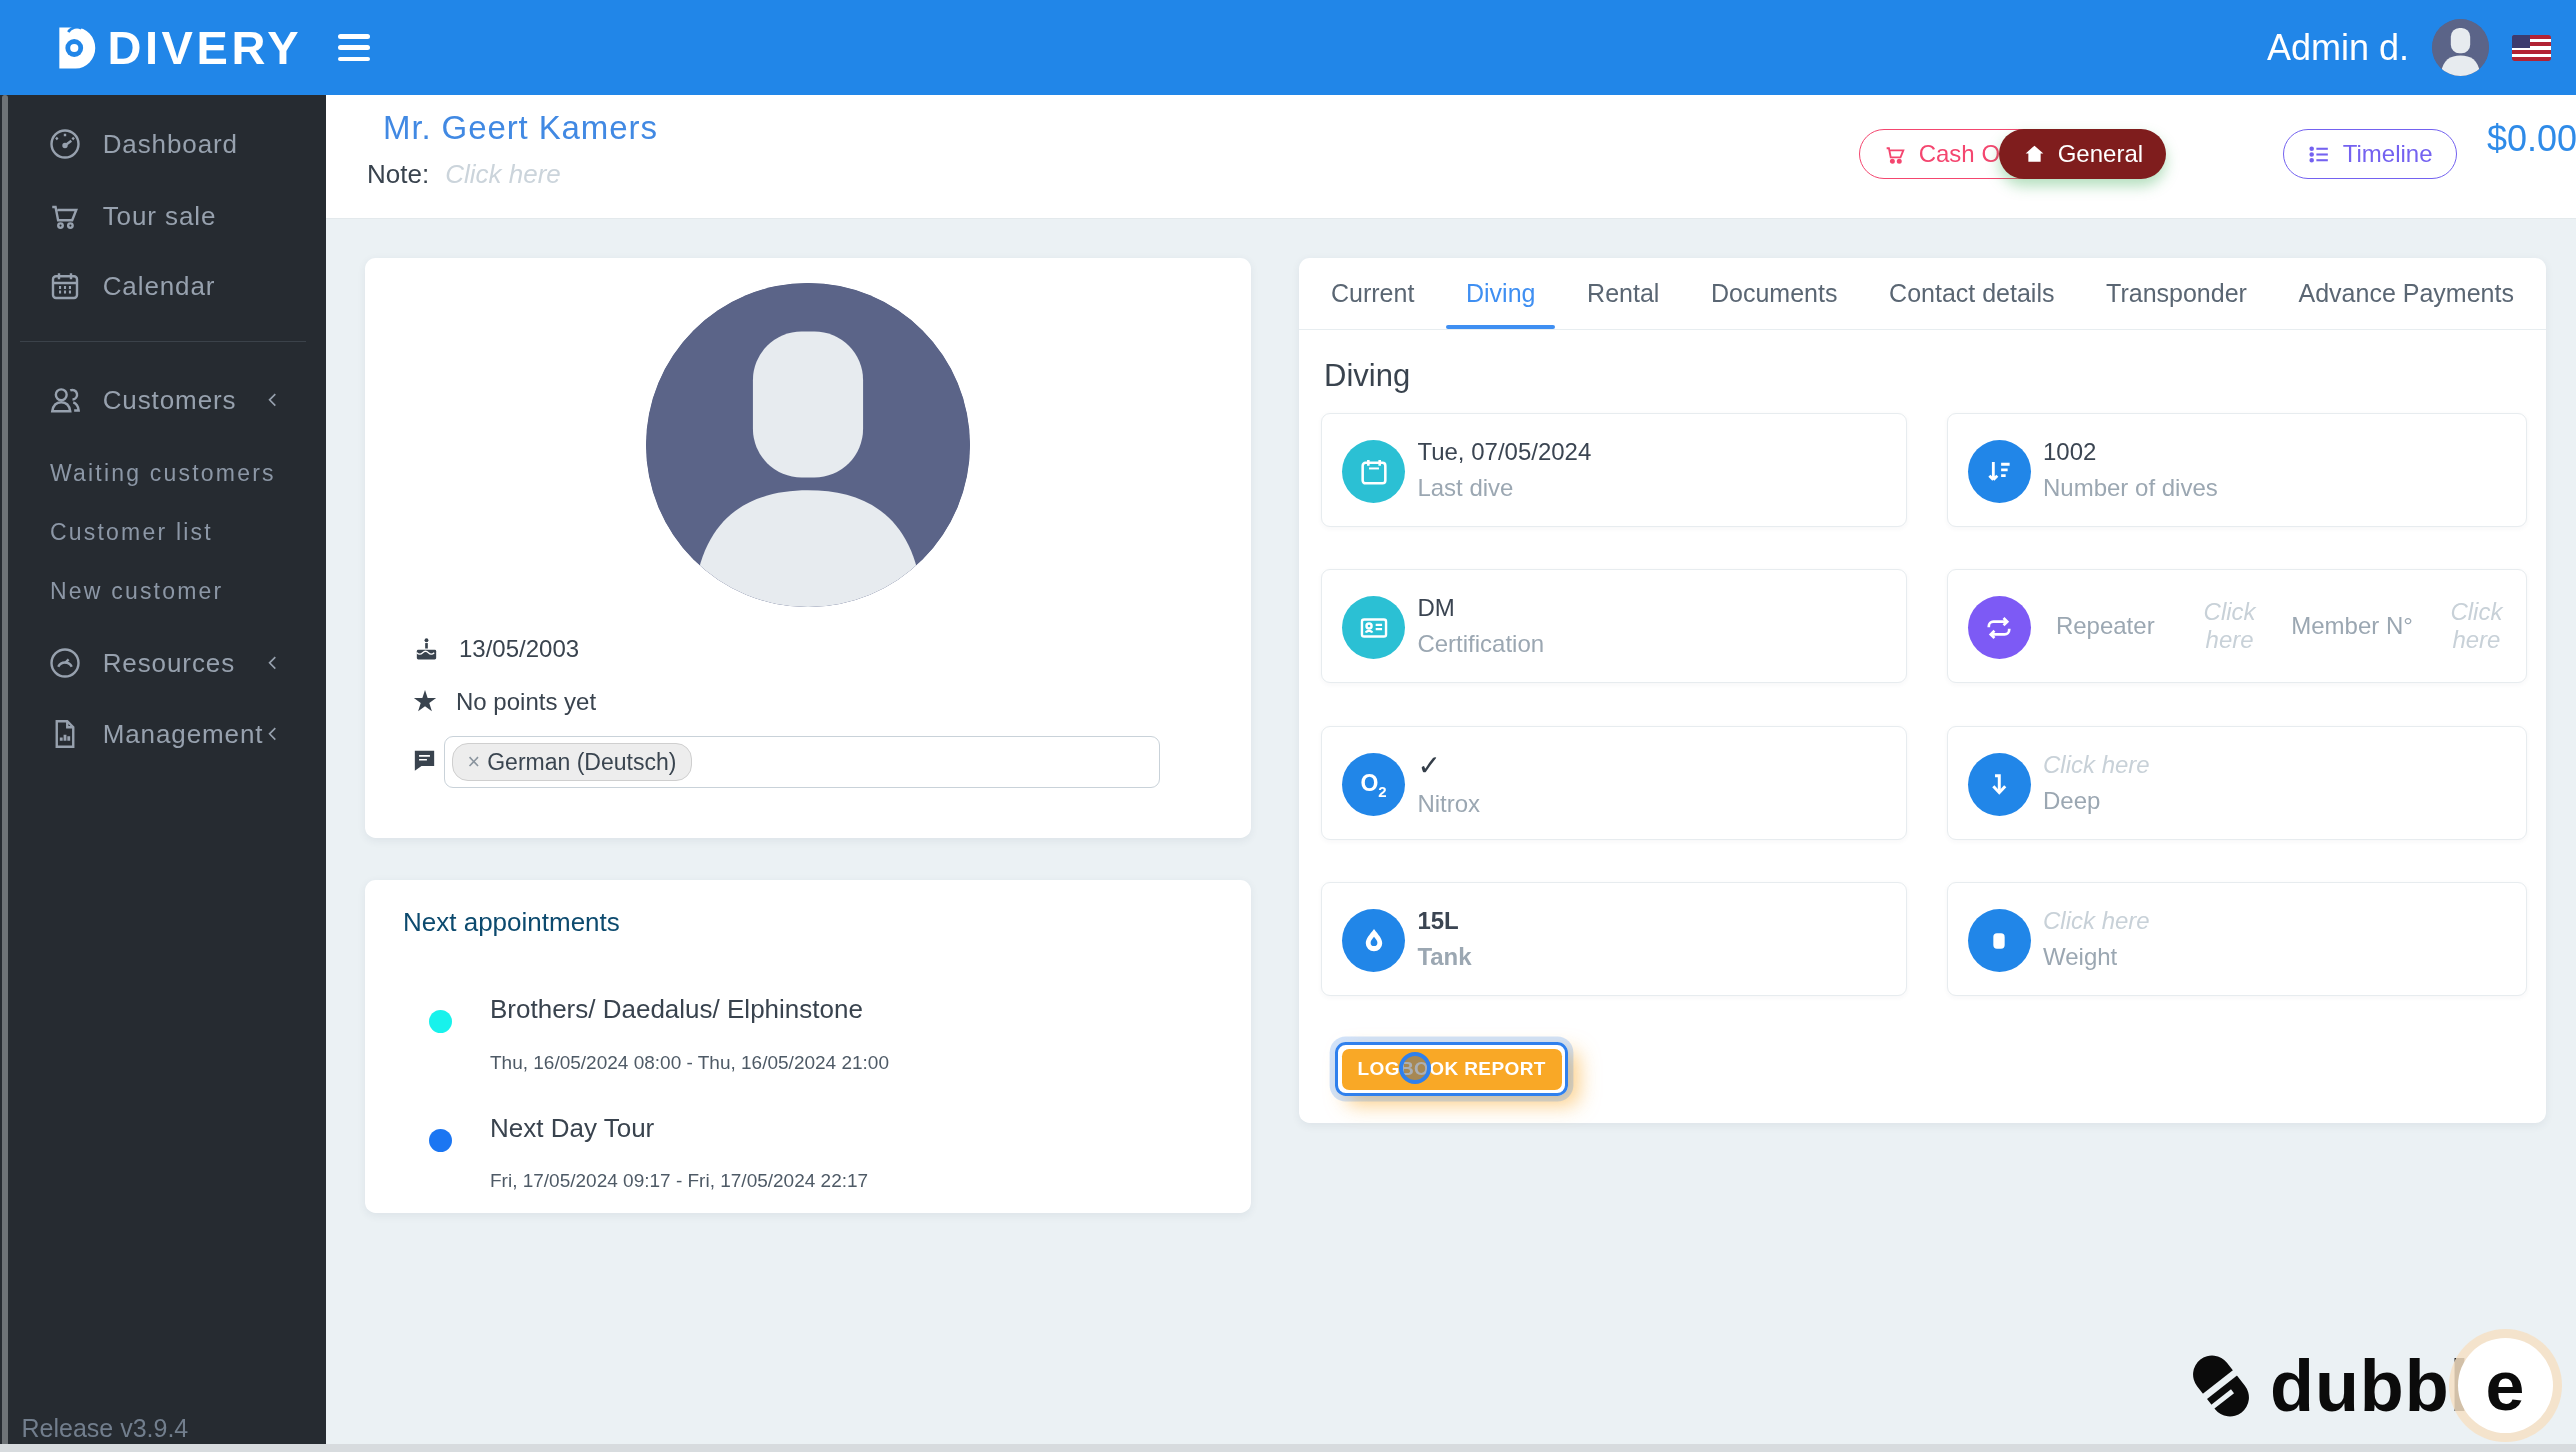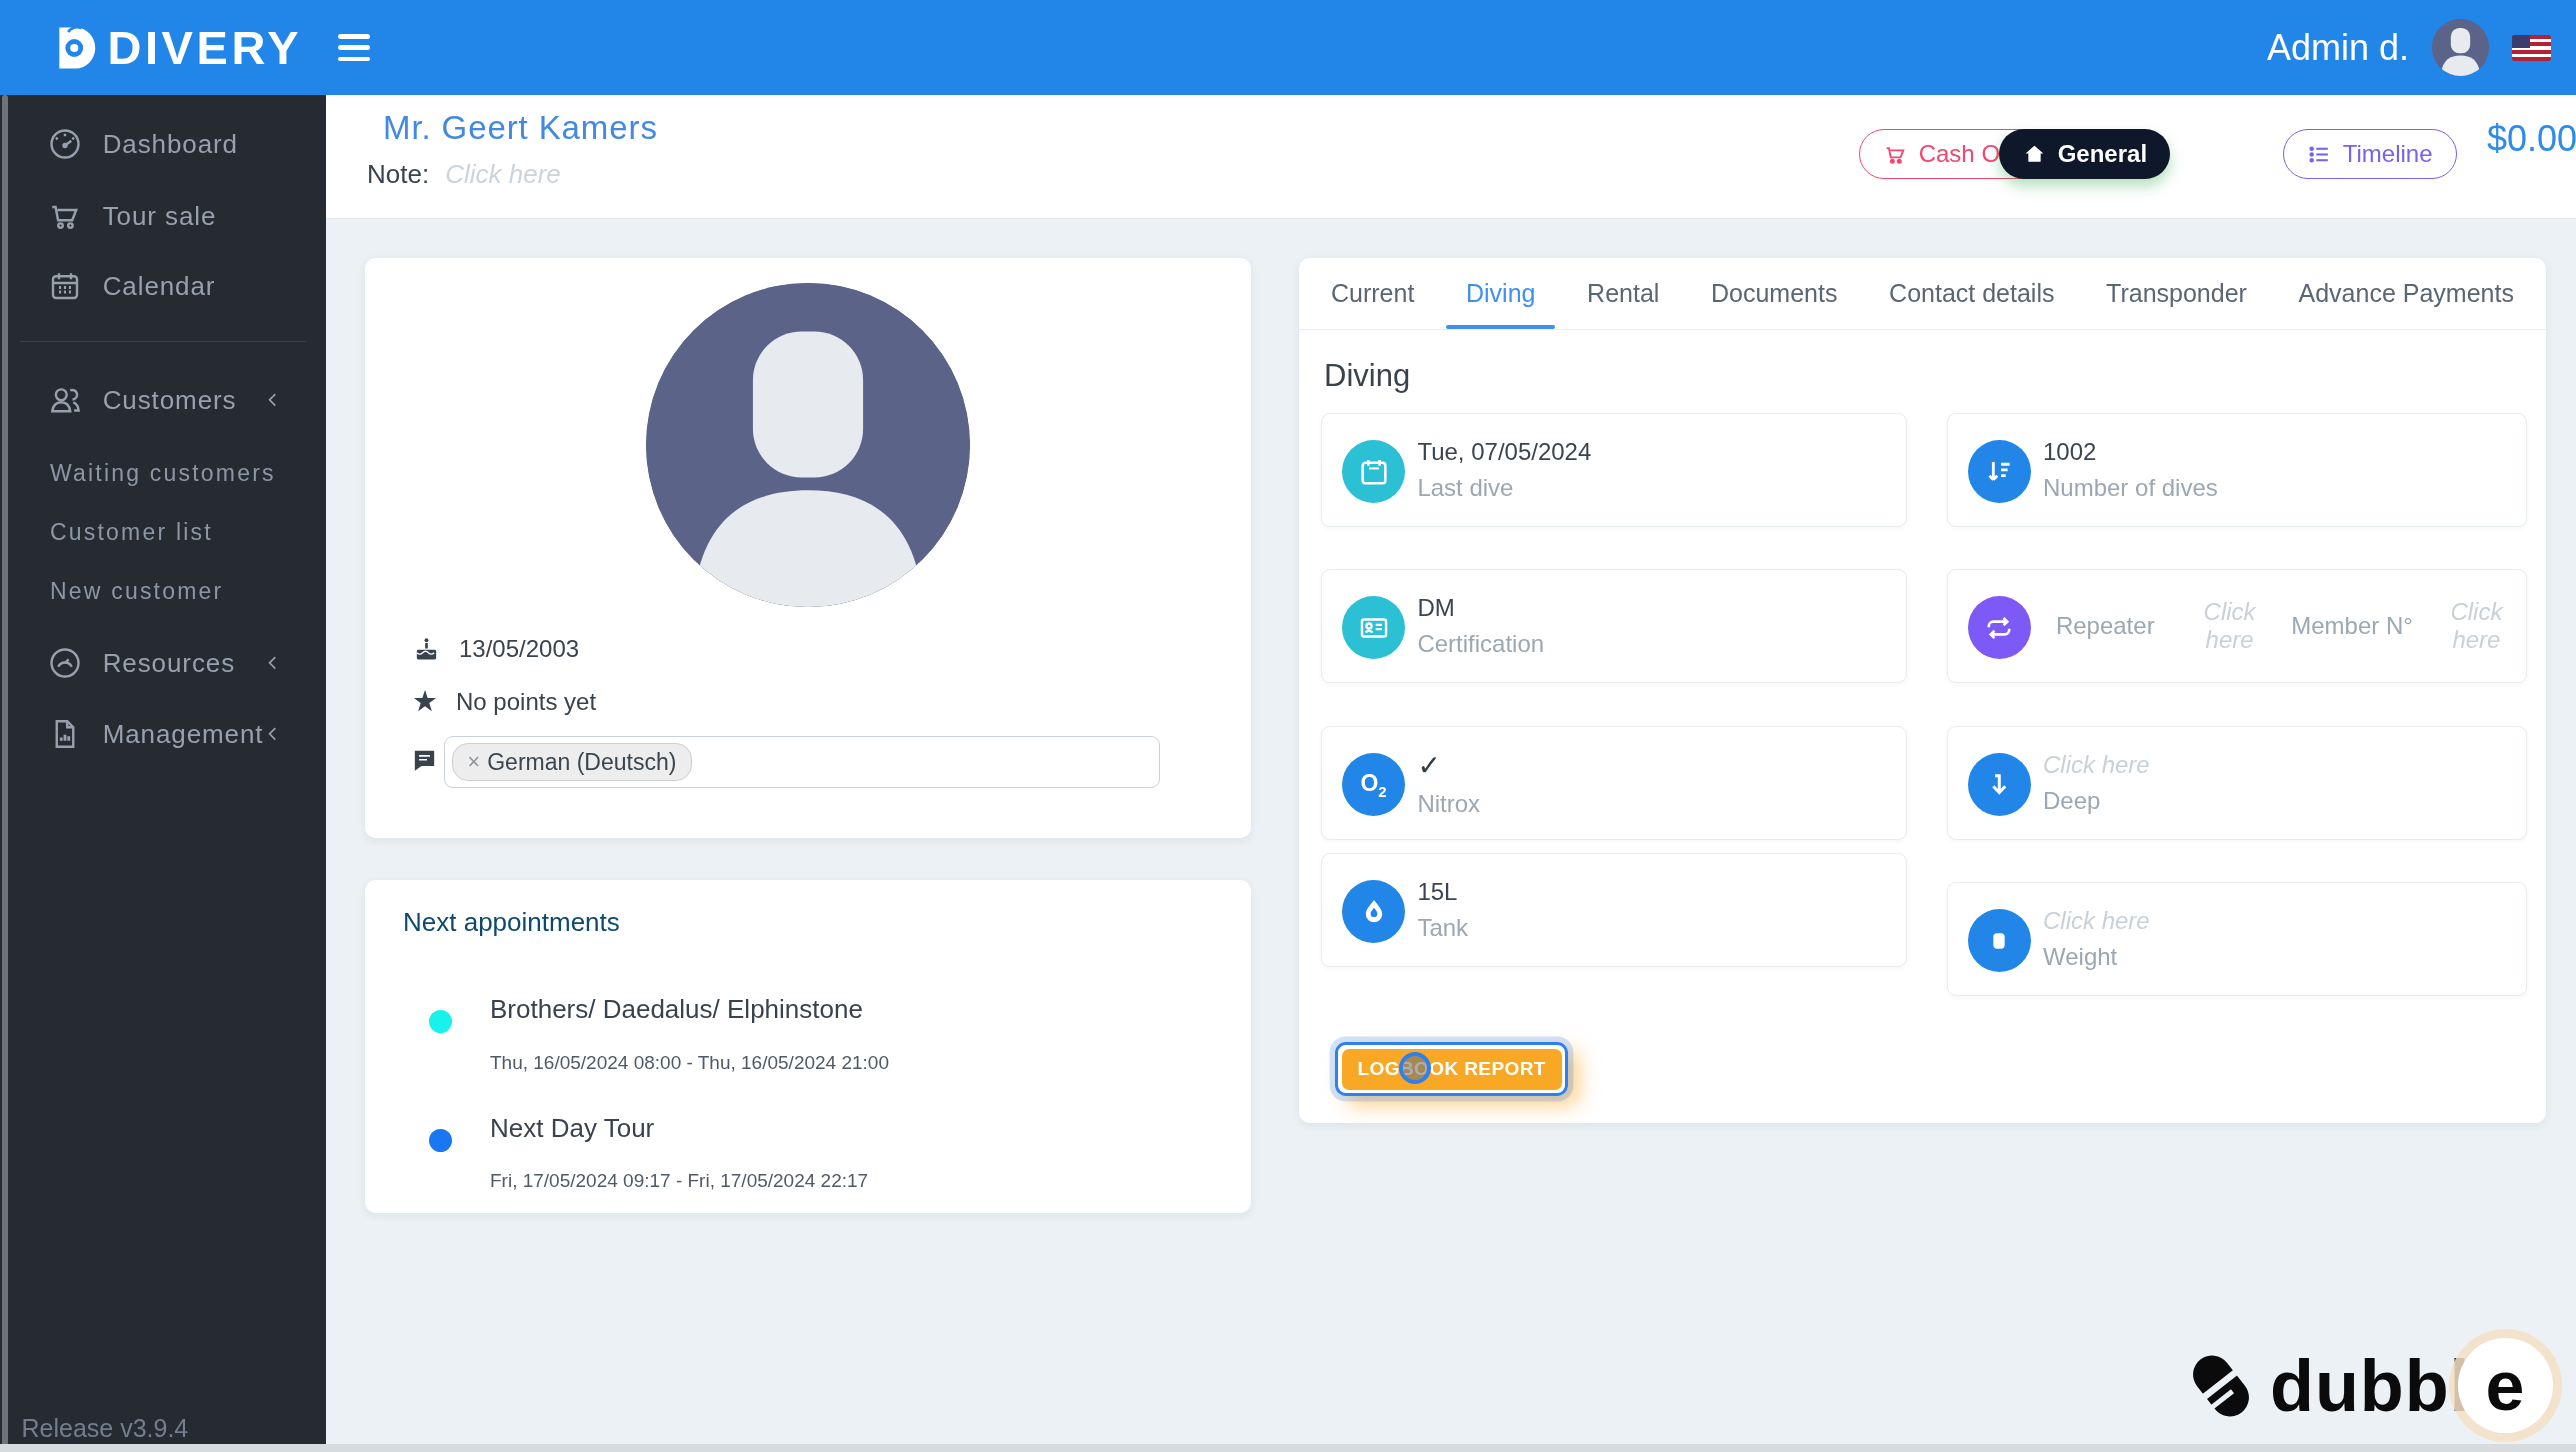--- a/index.html
+++ b/index.html
@@ -34,21 +34,21 @@
   
   .headband{position:absolute;left:326px;top:95px;width:2250px;height:123px;background:#fff;
     border-bottom:0.9px solid #E3E9EC;z-index:10;}
   .cust-name{position:absolute;left:41px;top:14.3px;font-size:33px;color:#4189E3;letter-spacing:0.9px;margin-left:16px;}
   .note-row{position:absolute;left:41px;top:64px;font-size:26px;color:#39434E;display:flex;gap:16px;}
   .note-ph{color:#CBD4DB;font-style:italic;cursor:pointer;}
   .pill{position:absolute;top:34px;height:50px;border-radius:25px;display:flex;align-items:center;
     gap:10.7px;font-size:24px;padding:0 23px;cursor:pointer;box-sizing:border-box;background:#fff;}
   .pill svg{width:25px;height:25px;}
   .pill-cash{left:1533px;border:1.8px solid #F4466F;color:#F4466F;}
-  .pill-general{left:1673px;background:#0f172a;color:#fff;border:none;box-shadow:0 7.2px 14.3px rgba(40,164,69,.35);font-weight:bold;}
+  .pill-general{left:1673px;background:#7f1d1d;color:#fff;border:none;box-shadow:0 7.2px 14.3px rgba(40,164,69,.35);}
   .pill-timeline{left:1957px;border:1.8px solid #7462F0;color:#7462F0;}
   .balance{position:absolute;left:2161px;top:23px;font-size:36px;color:#2F8BE8;}
 
   
   .card{position:absolute;background:#fff;border-radius:10.7px;box-shadow:0 2.7px 9px rgba(40,60,80,.07);}
 
   
   .profile-card{left:365px;top:258px;width:886px;height:580px;}
   .big-avatar{position:absolute;left:281px;top:25px;width:324px;height:324px;border-radius:50%;
     overflow:hidden;background:#5B6488;cursor:pointer;}
@@ -408,21 +408,21 @@
           <path d="M9.2 5.5h3v10.5"></path>
             <path d="M8 12.8l4.2 4.6 4.2-4.6"></path>
         </svg>
       </div>
       <div class="dtext">
         <span class="dvalue ph">Click here</span>
         <span class="dlabel">Deep</span>
       </div>
     </div>
 
-    <div class="dcard" style="left:22.4px;top:595px;">
+    <div class="dcard" style="left:22.4px;top:624px;font-weight:bold;">
       <div class="circ circ-blue">
         <svg viewBox="0 0 24 24">
           <path d="M12 3.5c3.2 4.2 5.8 6.8 5.8 10a5.8 5.8 0 0 1-11.6 0c0-3.2 2.6-5.8 5.8-10z" fill="#ffffff"></path>
           <path d="M12 9c1.4 1.8 2.4 2.9 2.4 4.2a2.4 2.4 0 0 1-4.8 0C9.6 11.9 10.6 10.8 12 9z" fill="#2186E8"></path>
         </svg>
       </div>
       <div class="dtext">
         <span class="dvalue">15L</span>
         <span class="dlabel">Tank</span>
       </div>

